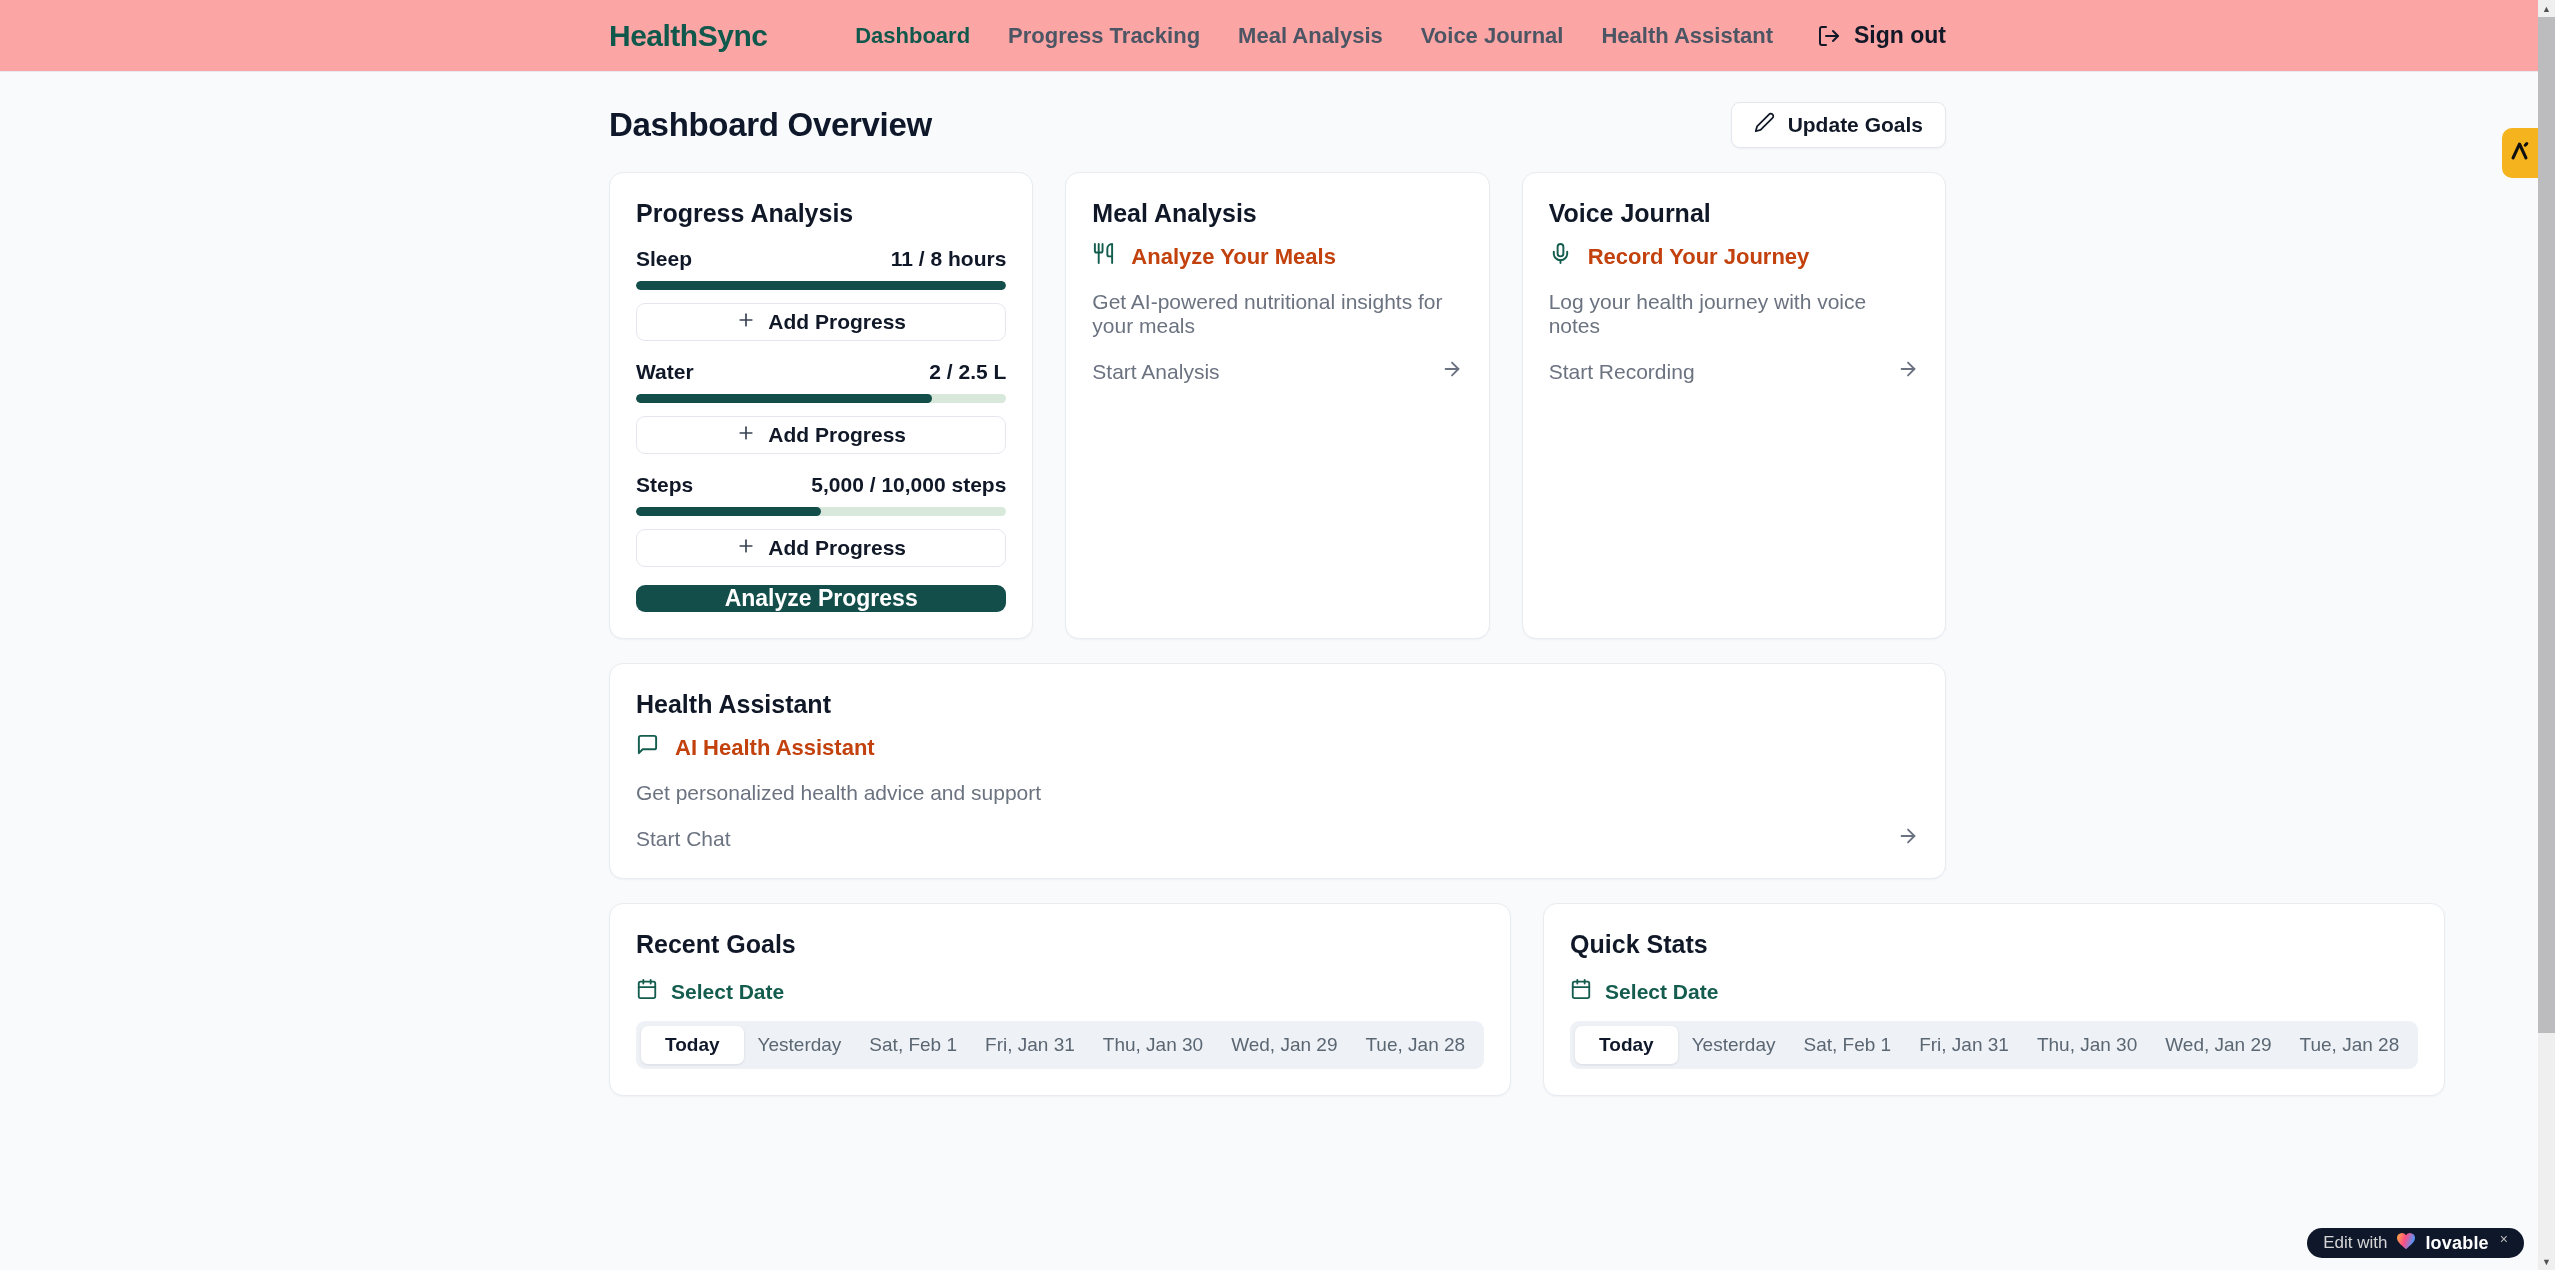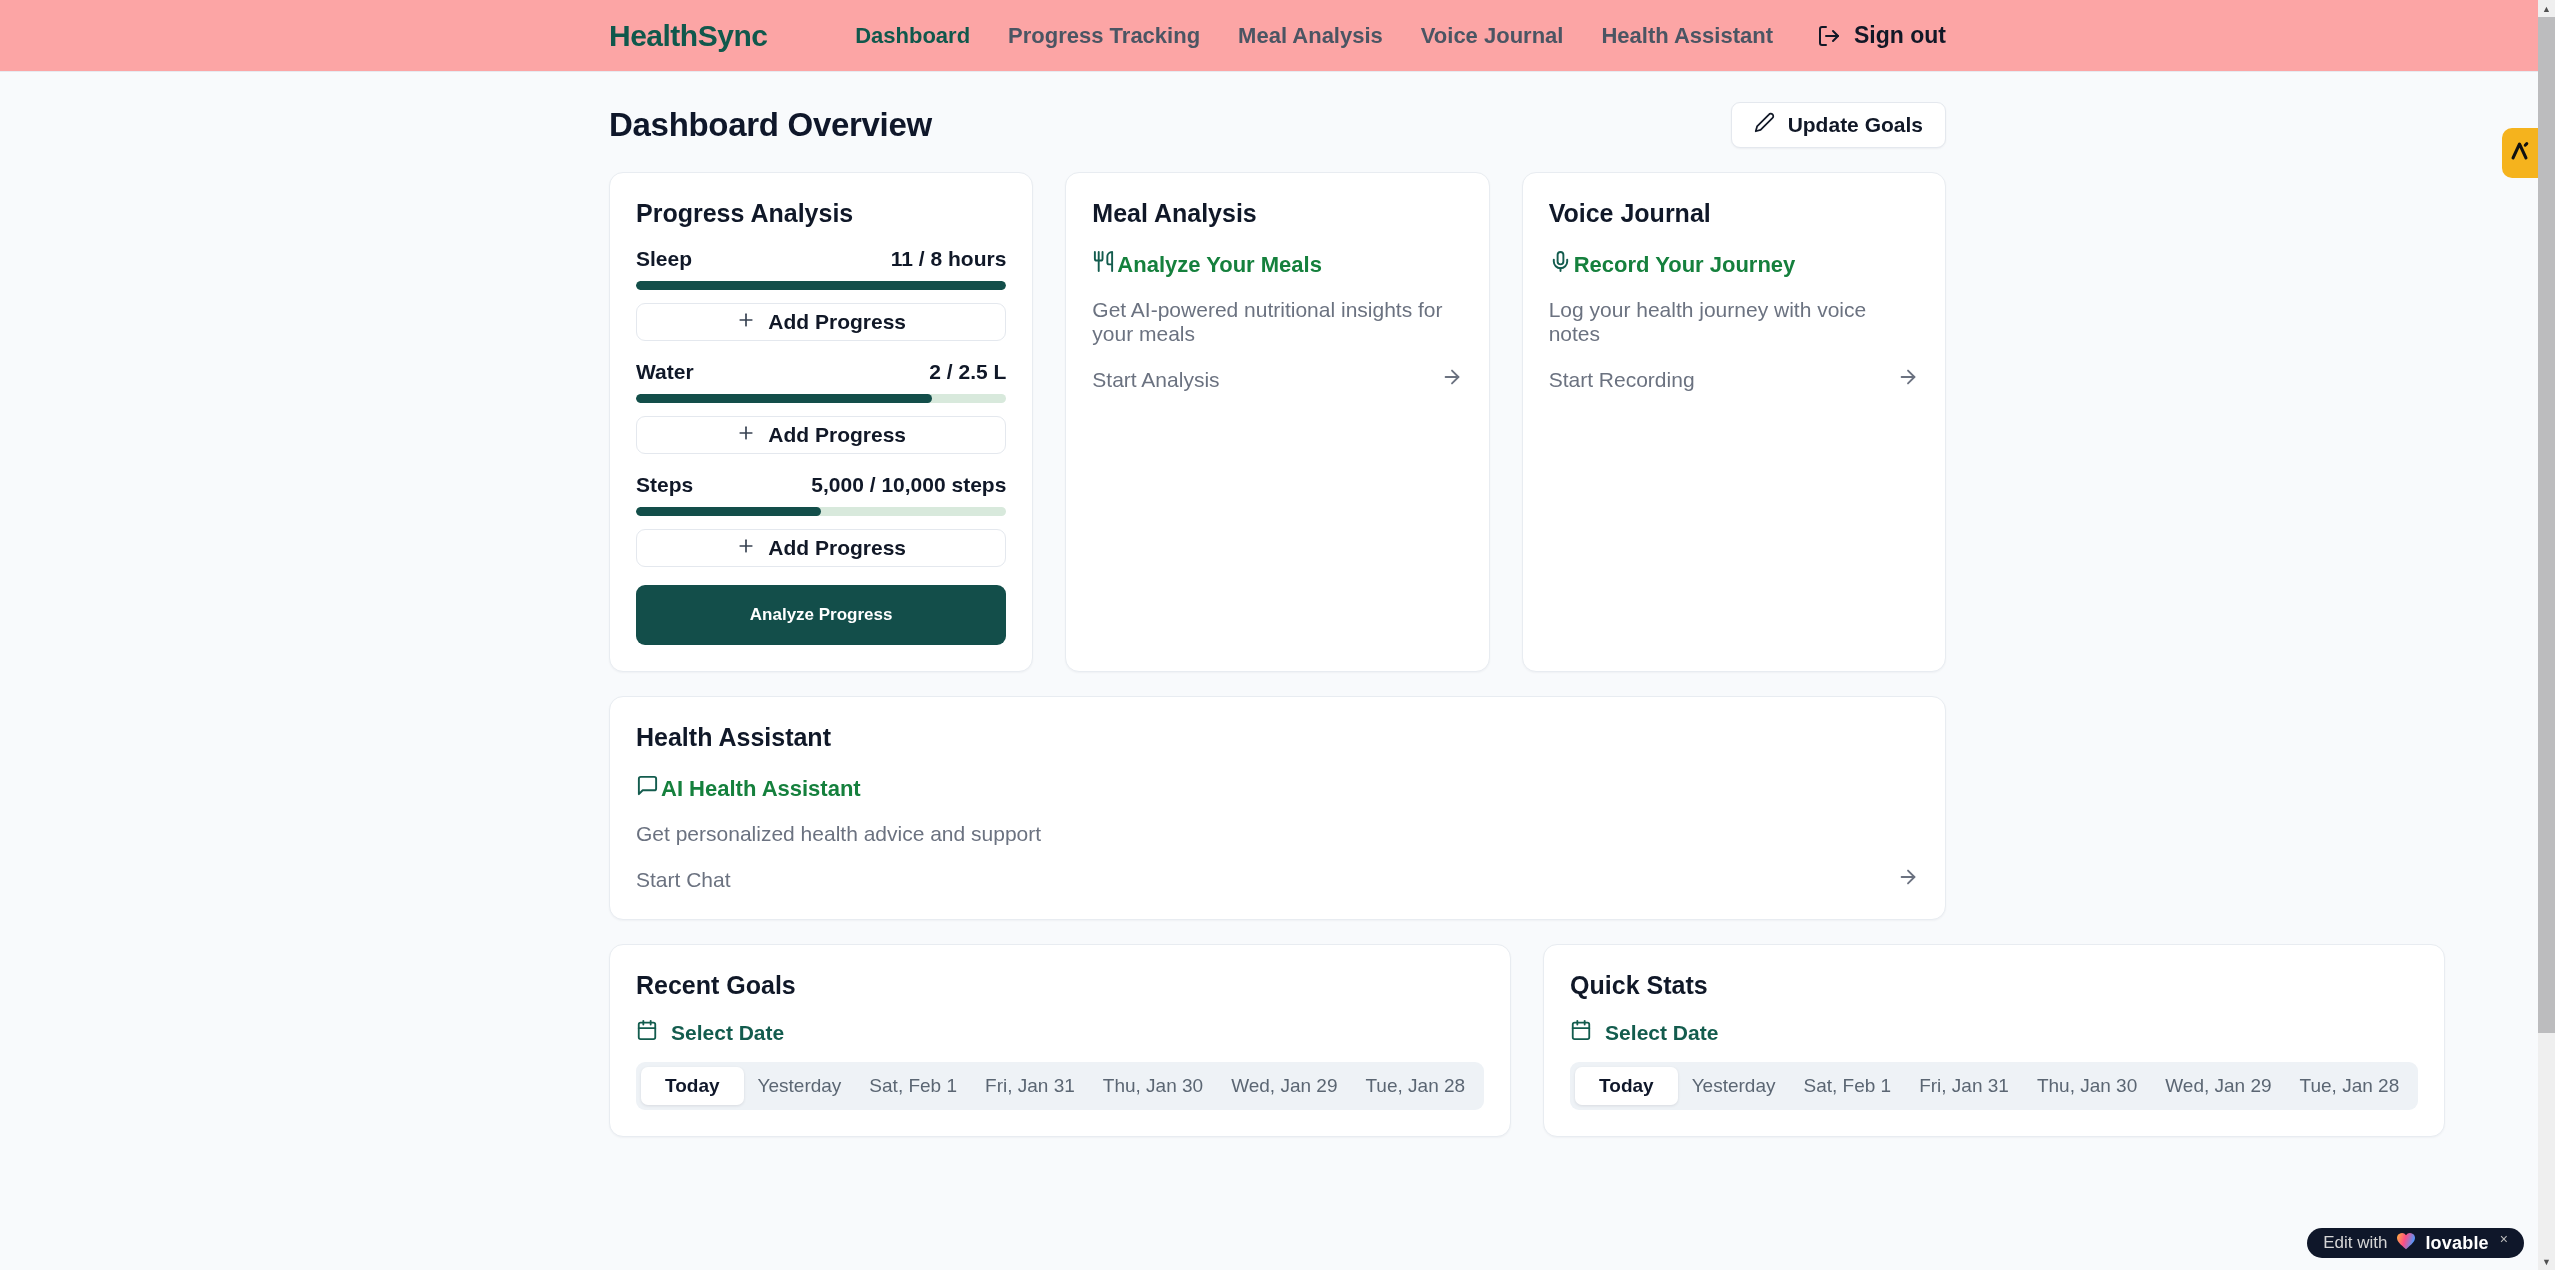--- a/index.html
+++ b/index.html
@@ -41,24 +41,24 @@
   
   .metric { margin-top:19px; }
   .metric-head { display:flex; align-items:center; justify-content:space-between; }
   .metric-label { font-size:21px; font-weight:600; color:#101828; }
   .metric-value { font-size:21px; font-weight:600; color:#101828; }
   .bar { height:9px; background:#d8e9dc; border-radius:5px; margin-top:10px; overflow:hidden; cursor:default; }
   .bar-fill { height:100%; background:#134e4a; border-radius:5px; }
   .btn-add { margin-top:13px; width:100%; height:38px; background:#fff; border:1px solid #e4e8ee; border-radius:9px;
     display:flex; align-items:center; justify-content:center; gap:12px; font-family:inherit;
     font-size:21px; font-weight:600; color:#111827; cursor:pointer; }
-  .btn-primary { margin-top:18px; width:100%; height:60px; background:#134e4a; border:none; border-radius:9px;
-    font-family:inherit; font-size:17px; font-weight:700; color:#ffffff; cursor:pointer; }
-  
-  .feature-link { display:flex; align-items:center; gap:2px; margin-top:22px; color:#15803d;
+  .btn-primary { margin-top:18px; width:100%; height:27px; background:#134e4a; border:none; border-radius:9px;
+    font-family:inherit; font-size:23px; font-weight:700; color:#ffffff; cursor:pointer; }
+  
+  .feature-link { display:flex; align-items:center; gap:16px; margin-top:14px; color:#c2410c;
     font-size:22px; font-weight:600; cursor:pointer; }
   .feature-desc { margin-top:19px; font-size:21px; color:#6b7280; }
   .feature-action { margin-top:20px; display:flex; align-items:center; justify-content:space-between;
     font-size:21px; color:#6b7280; cursor:pointer;text-align:center; }
   
   .date-link { display:flex; align-items:center; gap:13px; margin-top:19px; color:#135c4e;
     font-size:21px; font-weight:600; cursor:pointer; }
   .tabs { margin-top:16px; background:#eef2f6; border-radius:9px; padding:5px; display:flex;
     align-items:center; justify-content:space-between; }
   .tab { padding:8px 14px; font-size:19px; font-weight:500; color:#5b6673; border-radius:7px;

